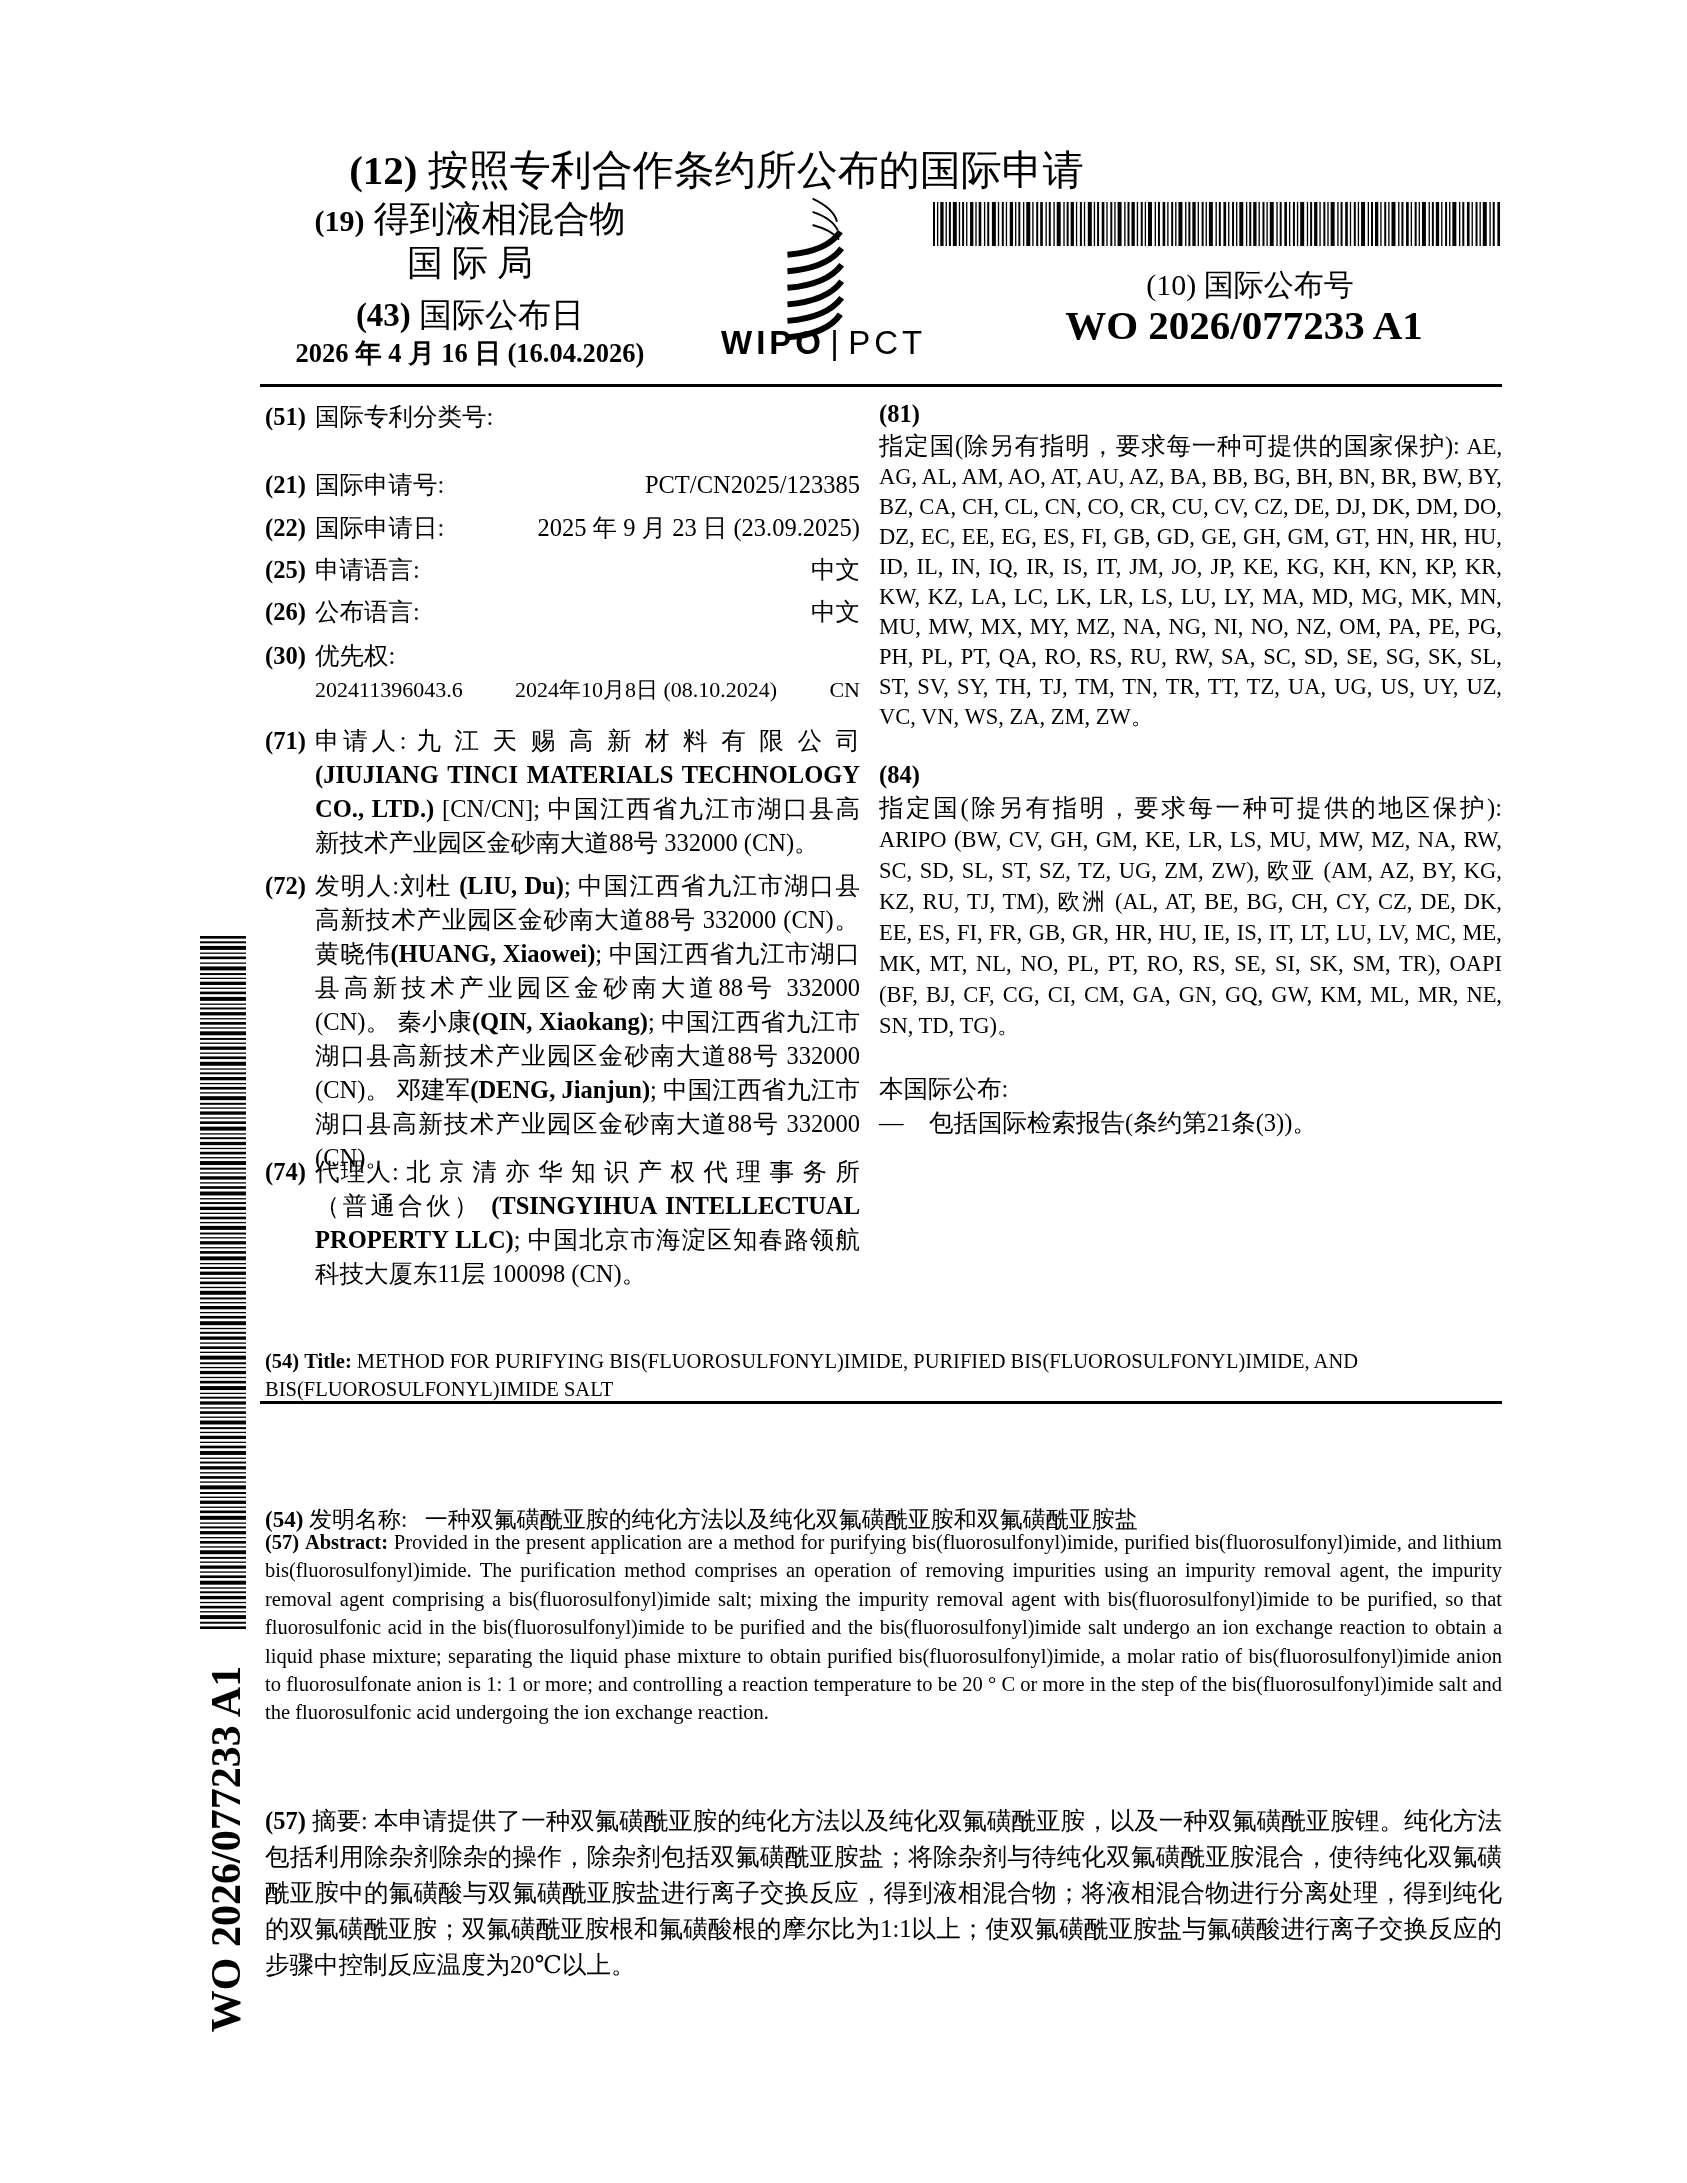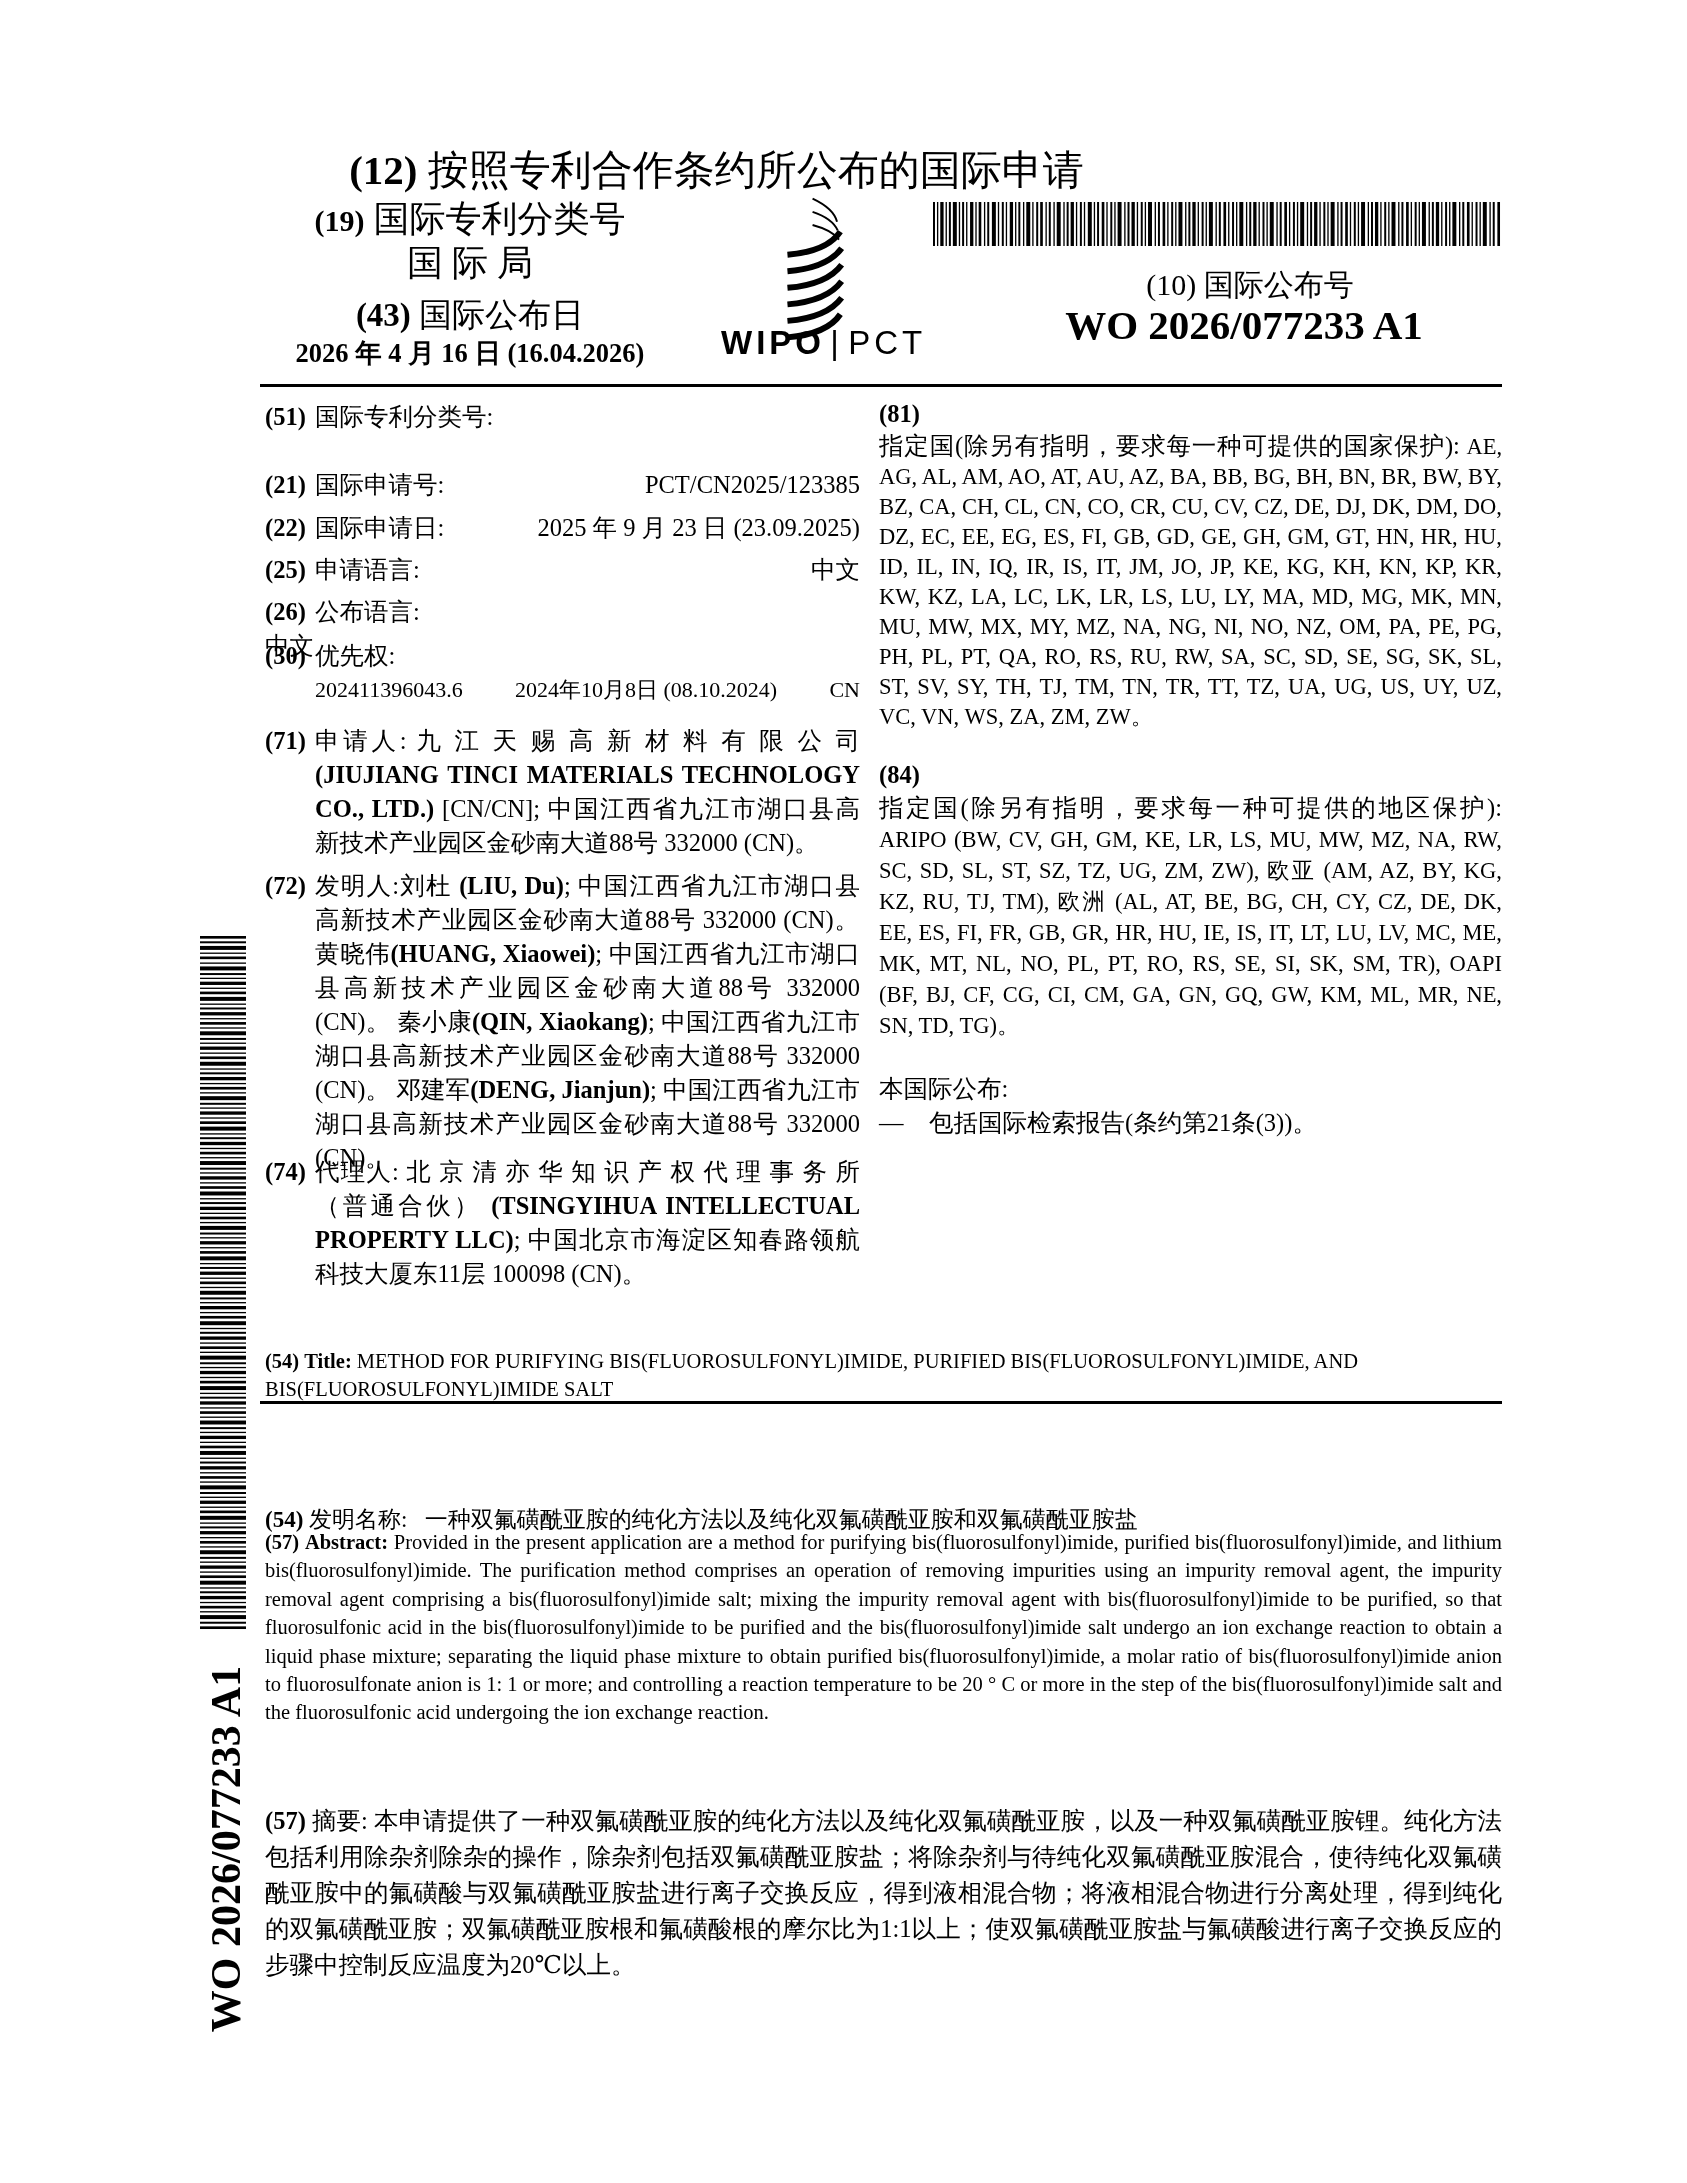--- a/index.html
+++ b/index.html
@@ -39,21 +39,21 @@
 <body>
 
 <div class="abs top-title">
   <span class="num">(12)</span>
   <span>按照专利合作条约所公布的国际申请</span>
 </div>
 
 <div class="abs org">
   <div>
     <span class="num">(19)</span>
-    <span>国际专利分类号</span>
+    <span>得到液相混合物</span>
   </div>
   <div>国 际 局</div>
 </div>
 
 <div class="abs pubdate-label">
   <b>(43)</b>
   <span>国际公布日</span>
 </div>
 <div class="abs pubdate">2026 年 4 月 16 日 (16.04.2026)</div>
 
@@ -232,21 +232,21 @@
 <div class="abs lcol field row" style="top:511px;">
   <div><span class="code">(22)</span><span>国际申请日:</span></div>
   <div>2025 年 9 月 23 日 (23.09.2025)</div>
 </div>
 
 <div class="abs lcol field row" style="top:553px;">
   <div><span class="code">(25)</span><span>申请语言:</span></div>
   <div>中文</div>
 </div>
 
-<div class="abs lcol field row" style="top:595px;flex-direction:column;">
+<div class="abs lcol field row" style="top:595px;">
   <div><span class="code">(26)</span><span>公布语言:</span></div>
   <div>中文</div>
 </div>
 
 <div class="abs lcol field" style="top:639px;">
   <div><span class="code">(30)</span><span>优先权:</span></div>
   <div class="indent row" style="font-size:22px;">
     <span>202411396043.6</span>
     <span>2024年10月8日 (08.10.2024)</span>
     <span>CN</span>

